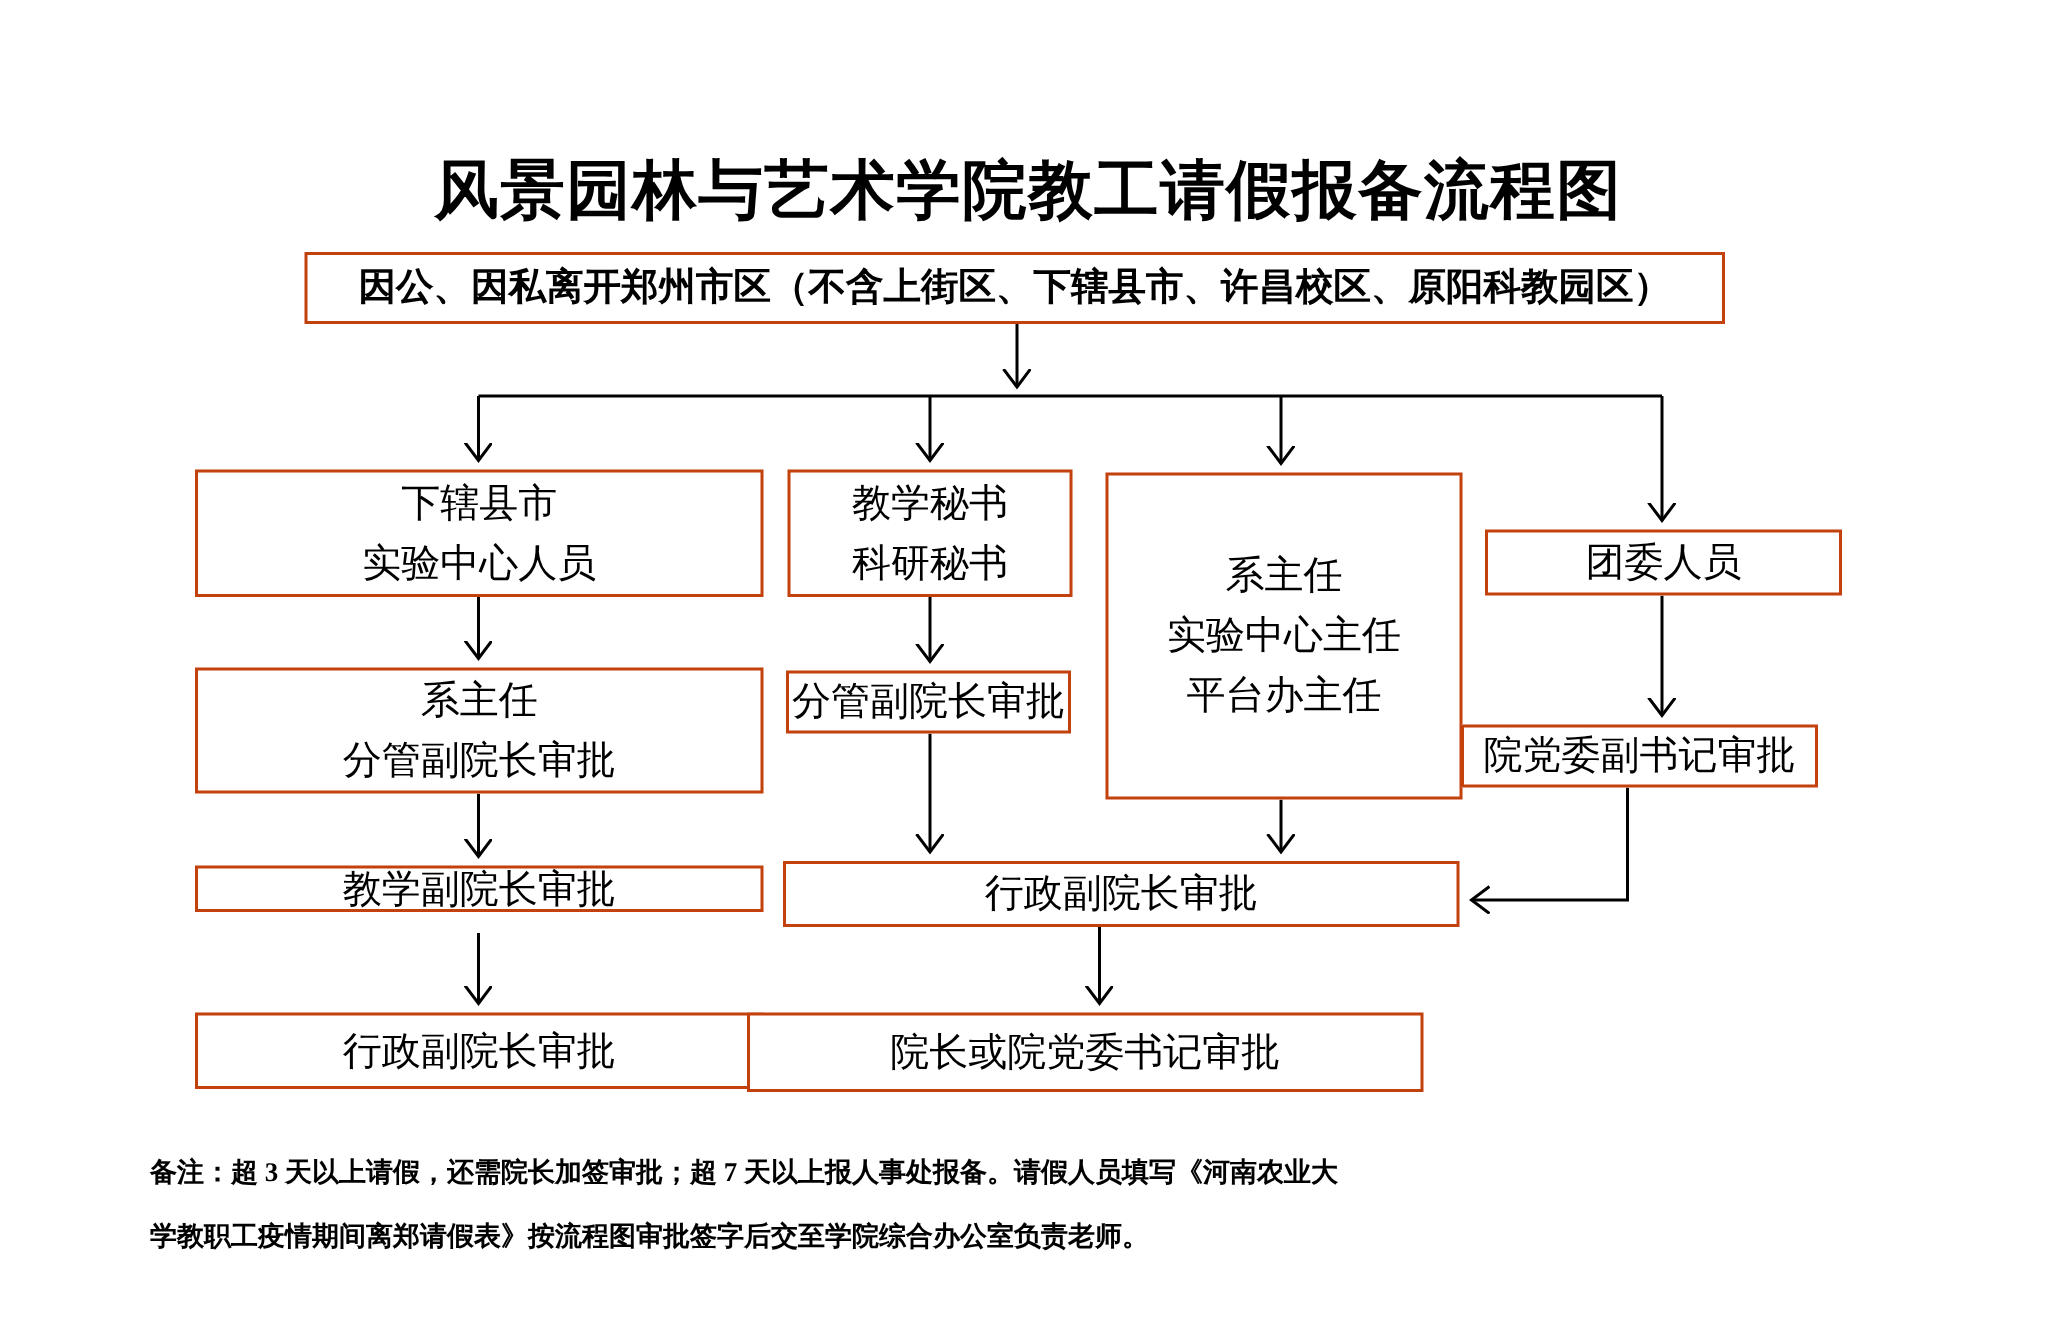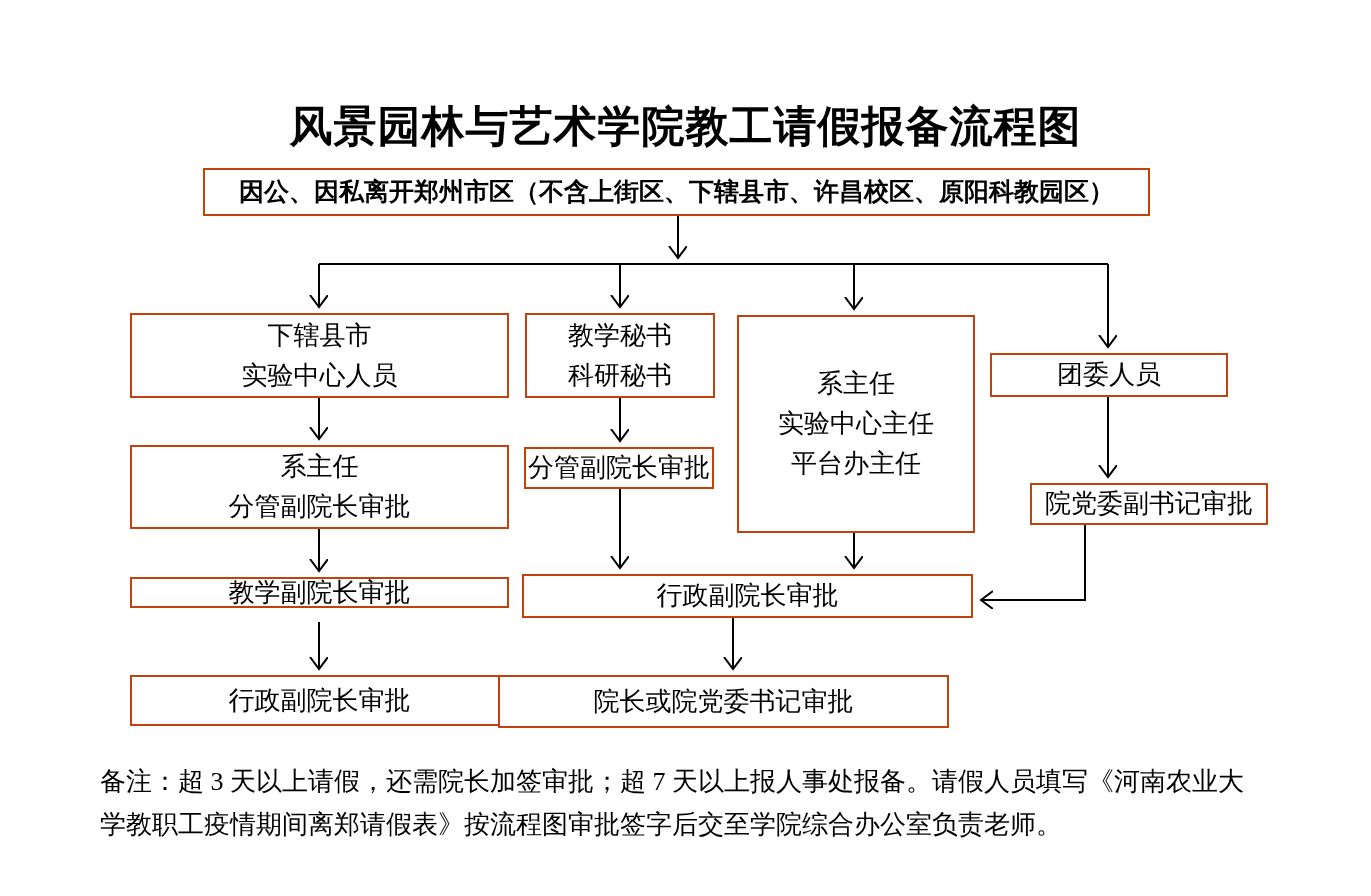--- a/index.html
+++ b/index.html
@@ -47,38 +47,39 @@
     font-weight: bold;
     font-size: 25px;
     line-height: 44px;
   }
   .b1  { left: 130px; top: 313px; width: 379px; height: 85px; }
   .b2  { left: 525px; top: 313px; width: 190px; height: 85px; }
   .b3  { left: 737px; top: 315px; width: 238px; height: 218px; }
   .b4  { left: 990px; top: 353px; width: 238px; height: 44px; }
   .b5  { left: 130px; top: 445px; width: 379px; height: 84px; }
   .b6  { left: 524px; top: 447px; width: 190px; height: 42px; }
-  .b7  { left: 1030px; top: 483px; width: 238px; height: 42px; }
+  .b7  { left: 974px; top: 483px; width: 238px; height: 42px; }
   .b8  { left: 130px; top: 577px; width: 379px; height: 31px; }
   .b9  { left: 522px; top: 574px; width: 451px; height: 44px; }
   .b10 { left: 130px; top: 675px; width: 379px; height: 51px; }
   .b11 { left: 498px; top: 675px; width: 451px; height: 53px; }
   .connectors {
     position: absolute;
     left: 0; top: 0;
     width: 1371px; height: 896px;
     pointer-events: none;
   }
   .note {
     position: absolute;
     left: 100px; top: 760px;
     width: 1210px;
-    font-size: 26px;
+    font-size: 18px;
     line-height: 43px;
     text-align: left;
+    font-weight: bold;
   }
   .note div { white-space: nowrap; }
 </style>
 </head>
 <body>
 
 <div id="canvas">
 
   <div class="title">风景园林与艺术学院教工请假报备流程图</div>
 

